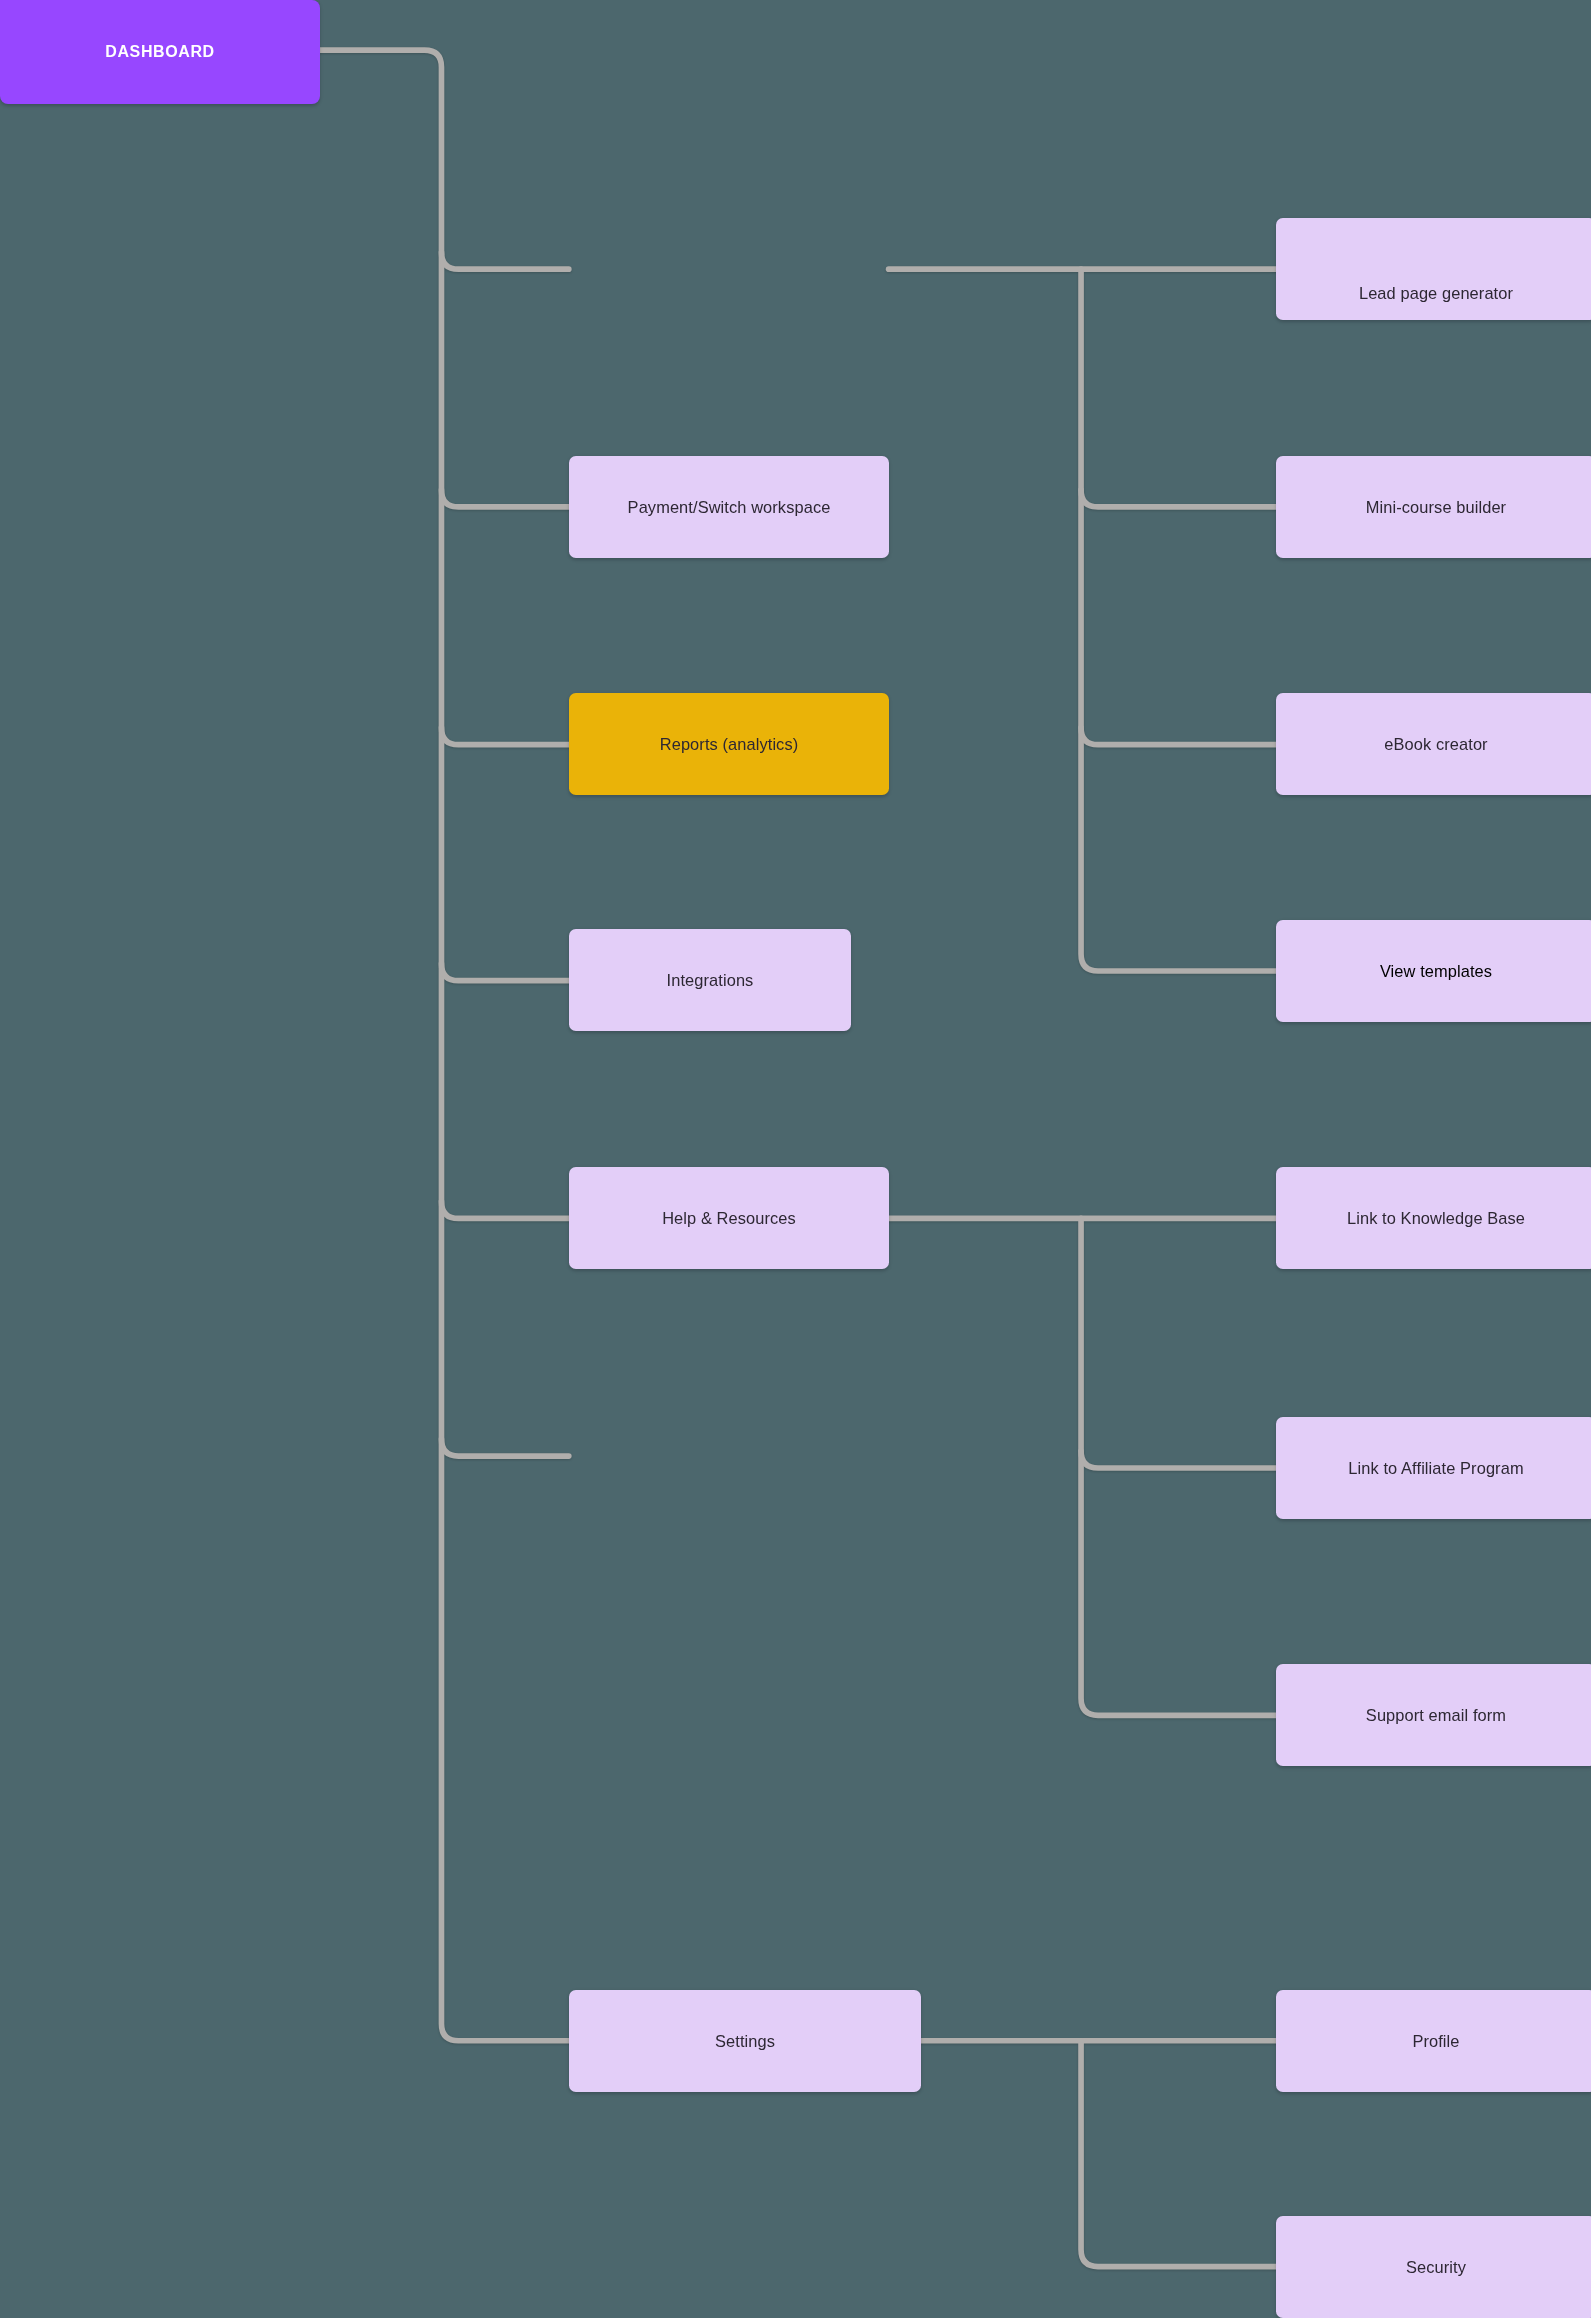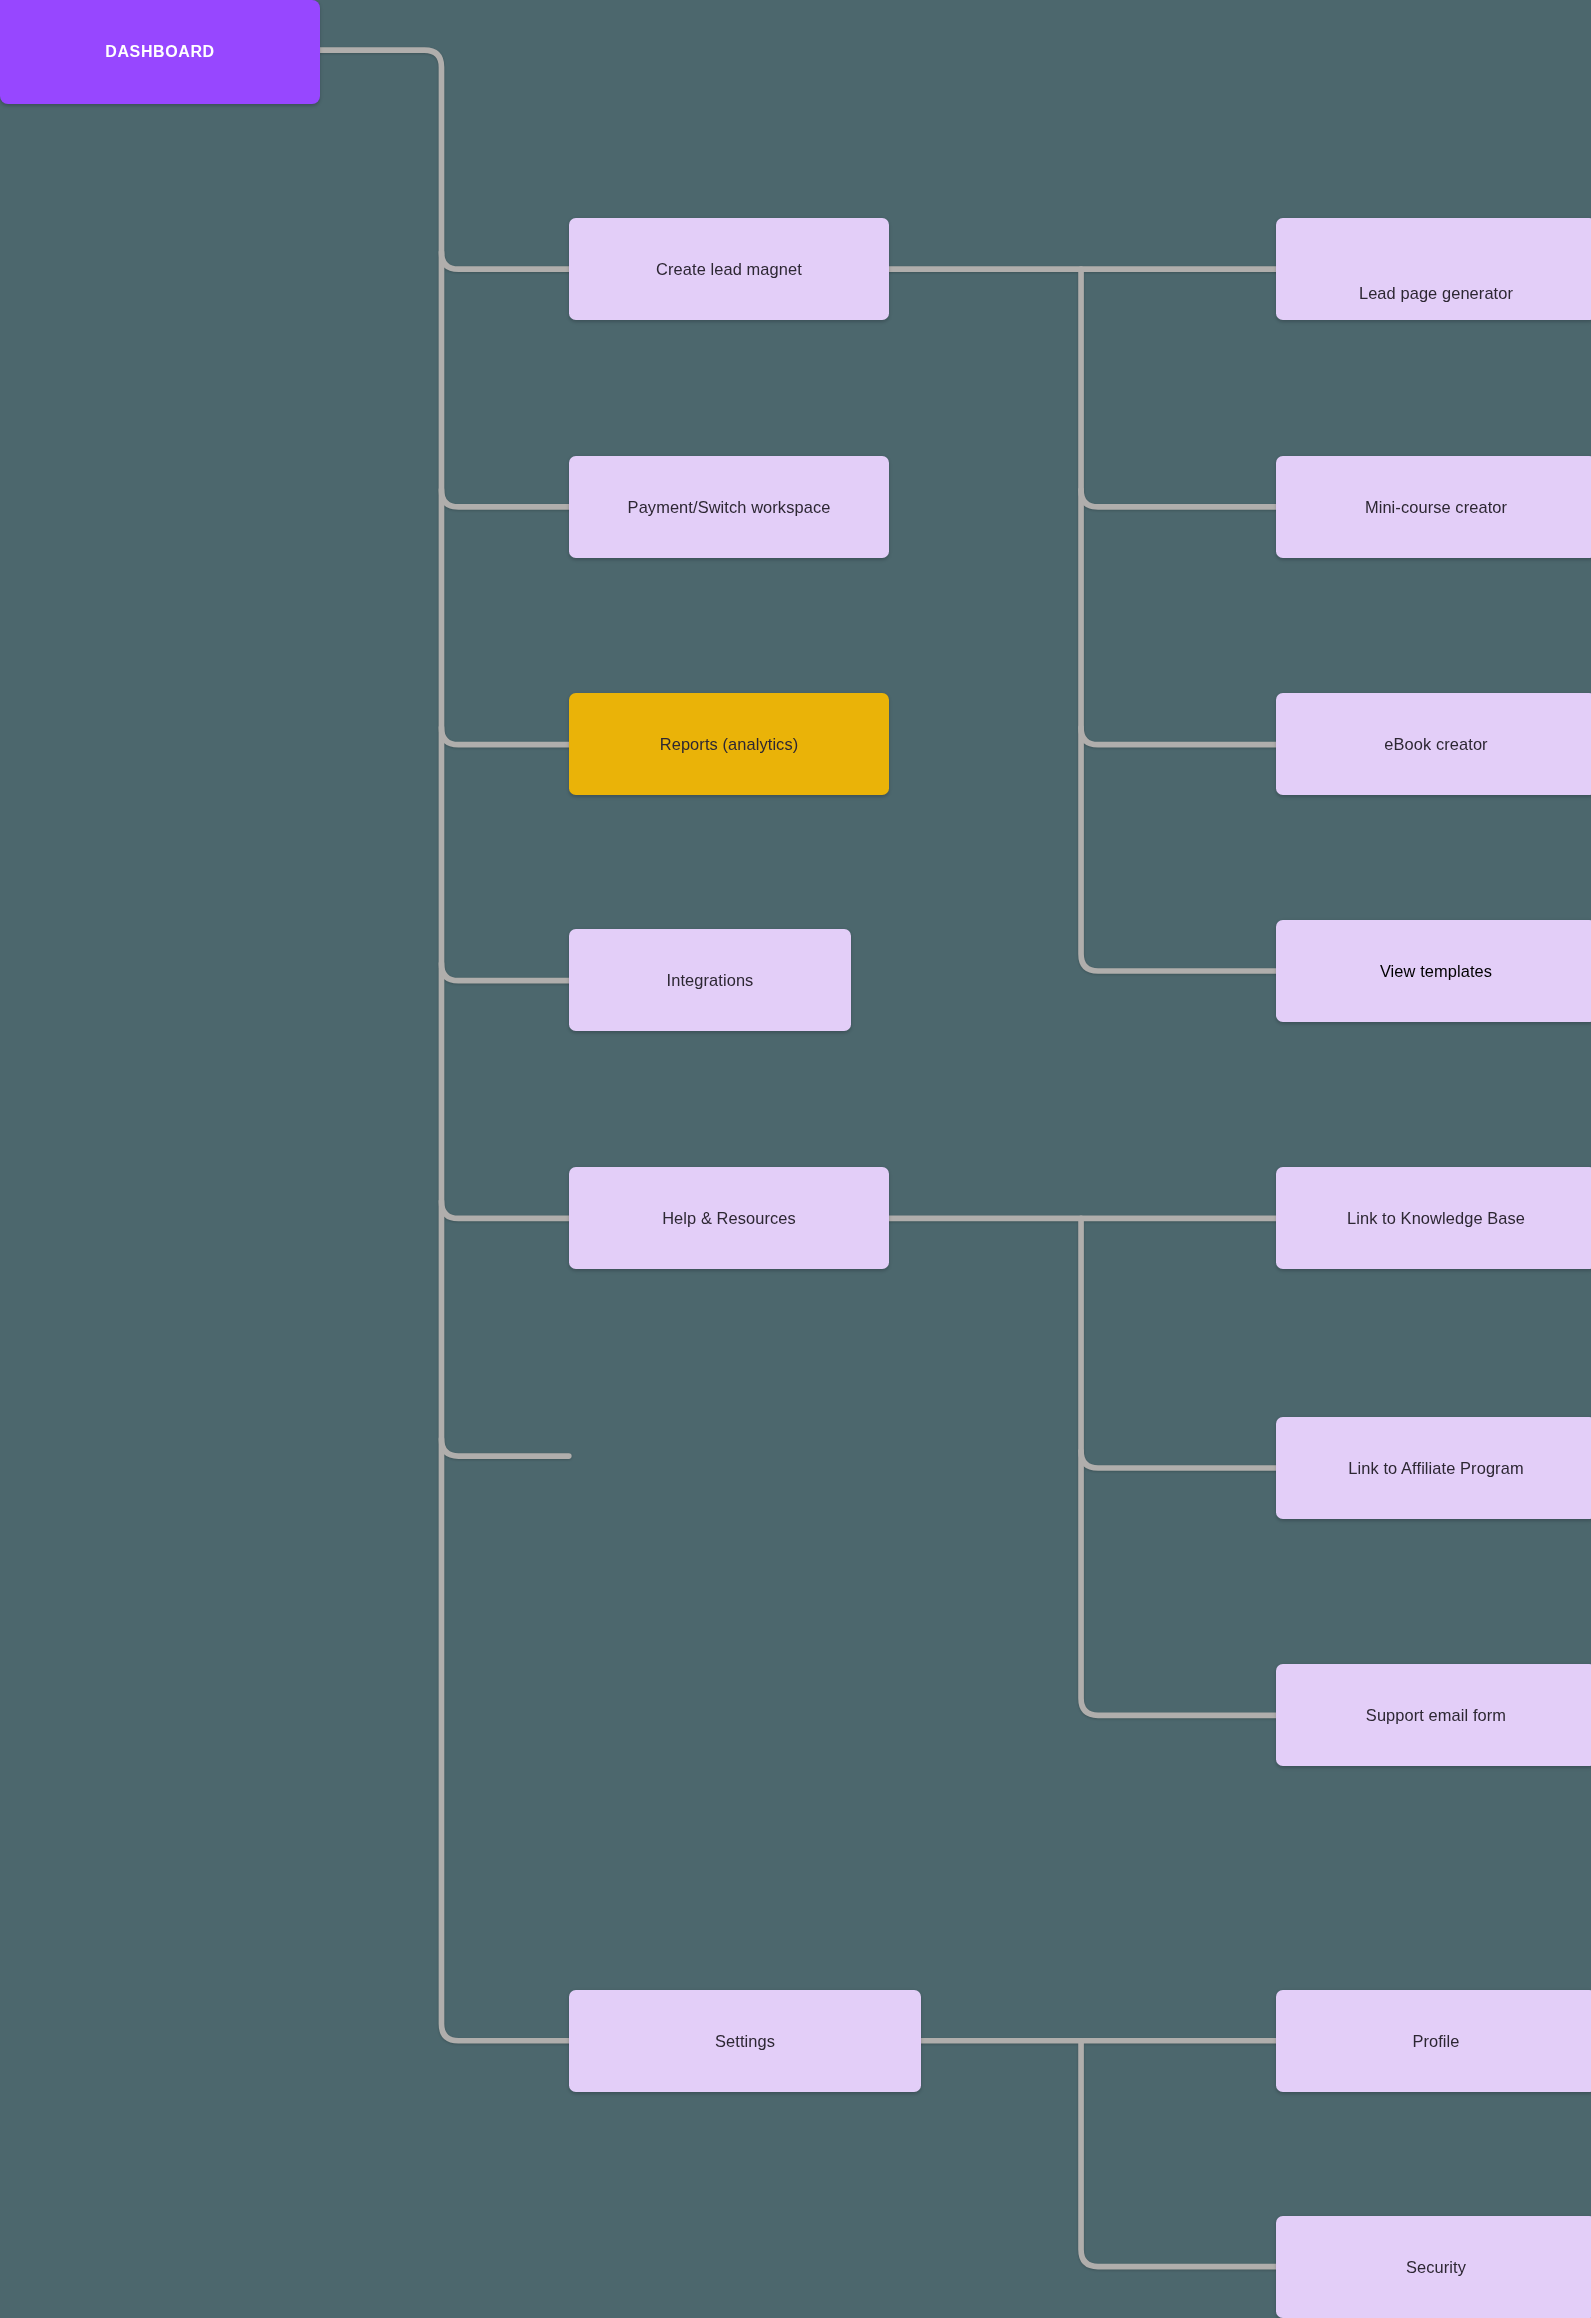--- a/index.html
+++ b/index.html
@@ -38,43 +38,40 @@
       <path d="M 1910 475 V 1685 Q 1910 1715 1940 1715 H 2255" fill="none" stroke="#b0aeac" stroke-width="10" stroke-linecap="round" stroke-linejoin="round"></path>
       <path d="M 1570 2152 H 2255" fill="none" stroke="#b0aeac" stroke-width="10" stroke-linecap="round" stroke-linejoin="round"></path>
       <path d="M 1910 2563 Q 1910 2593 1940 2593 H 2255" fill="none" stroke="#b0aeac" stroke-width="10" stroke-linecap="round" stroke-linejoin="round"></path>
       <path d="M 1910 2152 V 3000 Q 1910 3030 1940 3030 H 2255" fill="none" stroke="#b0aeac" stroke-width="10" stroke-linecap="round" stroke-linejoin="round"></path>
       <path d="M 1570 3605 H 2255" fill="none" stroke="#b0aeac" stroke-width="10" stroke-linecap="round" stroke-linejoin="round"></path>
       <path d="M 1910 3605 V 3974 Q 1910 4004 1940 4004 H 2255" fill="none" stroke="#b0aeac" stroke-width="10" stroke-linecap="round" stroke-linejoin="round"></path>
     </svg>
 <div class="node root" style="left: 0px; top: 0px; width: 320px; height: 104px; background: rgb(151, 71, 255);">
       <span class="label" style="color: rgb(255, 255, 255);">DASHBOARD</span>
     </div>
-    <div class="node" style="left: 569px; top: 218px; width: 320px; height: 102px; background: rgb(227, 206, 248);">
-      <span class="label" style="color: rgb(45, 39, 51);">Create lead magnet</span>
-    </div>
     <div class="node" style="left: 569px; top: 456px; width: 320px; height: 102px; background: rgb(227, 206, 248);">
       <span class="label" style="color: rgb(45, 39, 51);">Payment/Switch workspace</span>
     </div>
     <div class="node" style="left: 569px; top: 693px; width: 320px; height: 102px; background: #eab308;">
       <span class="label" style="color: rgb(45, 39, 51);">Reports (analytics)</span>
     </div>
     <div class="node" style="left: 569px; top: 929px; width: 282px; height: 102px; background: rgb(227, 206, 248);">
       <span class="label" style="color: rgb(45, 39, 51);">Integrations</span>
     </div>
     <div class="node" style="left: 569px; top: 1167px; width: 320px; height: 102px; background: rgb(227, 206, 248);">
       <span class="label" style="color: rgb(45, 39, 51);">Help &amp; Resources</span>
     </div>
     <div class="node" style="left: 569px; top: 1990px; width: 352px; height: 102px; background: rgb(227, 206, 248);">
       <span class="label" style="color: rgb(45, 39, 51);">Settings</span>
     </div>
     <div class="node" style="left: 1276px; top: 218px; width: 320px; height: 102px; background: rgb(227, 206, 248);">
       <span class="label" style="color: rgb(45, 39, 51); margin-top: 48px;">Lead page generator</span>
     </div>
     <div class="node" style="left: 1276px; top: 456px; width: 320px; height: 102px; background: rgb(227, 206, 248);">
-      <span class="label" style="color: rgb(45, 39, 51);">Mini-course creator</span>
+      <span class="label" style="color: rgb(45, 39, 51);">Mini-course builder</span>
     </div>
     <div class="node" style="left: 1276px; top: 693px; width: 320px; height: 102px; background: rgb(227, 206, 248);">
       <span class="label" style="color: rgb(45, 39, 51);">eBook creator</span>
     </div>
     <div class="node" style="left: 1276px; top: 920px; width: 320px; height: 102px; background: rgb(227, 206, 248);">
       <span class="label" style="color: #000000; text-align: center;">View templates</span>
     </div>
     <div class="node" style="left: 1276px; top: 1167px; width: 320px; height: 102px; background: rgb(227, 206, 248);">
       <span class="label" style="color: rgb(45, 39, 51);">Link to Knowledge Base</span>
     </div>

